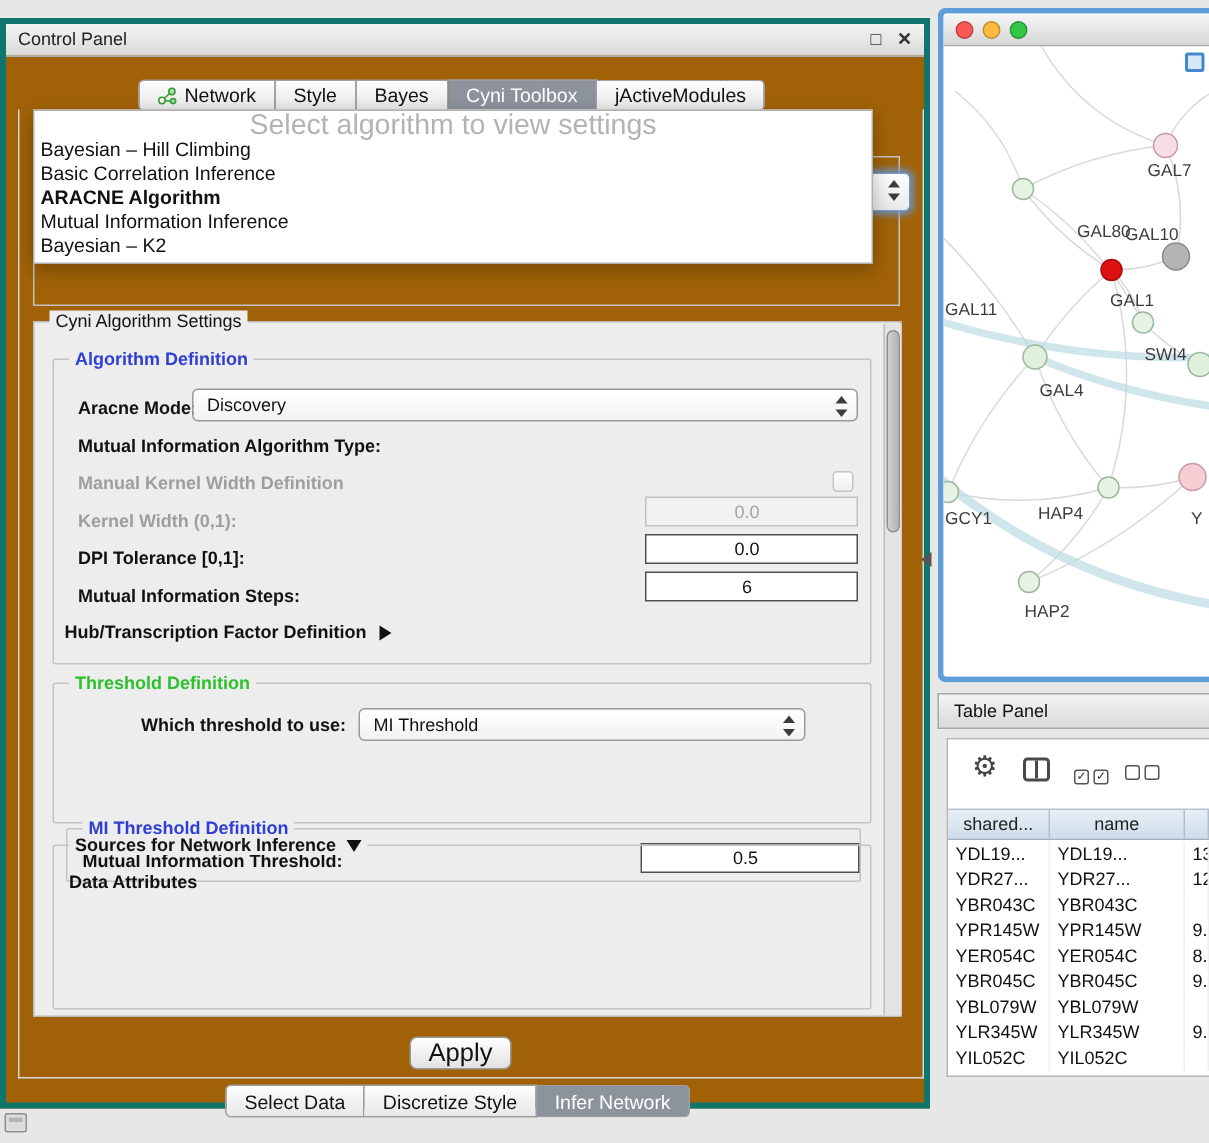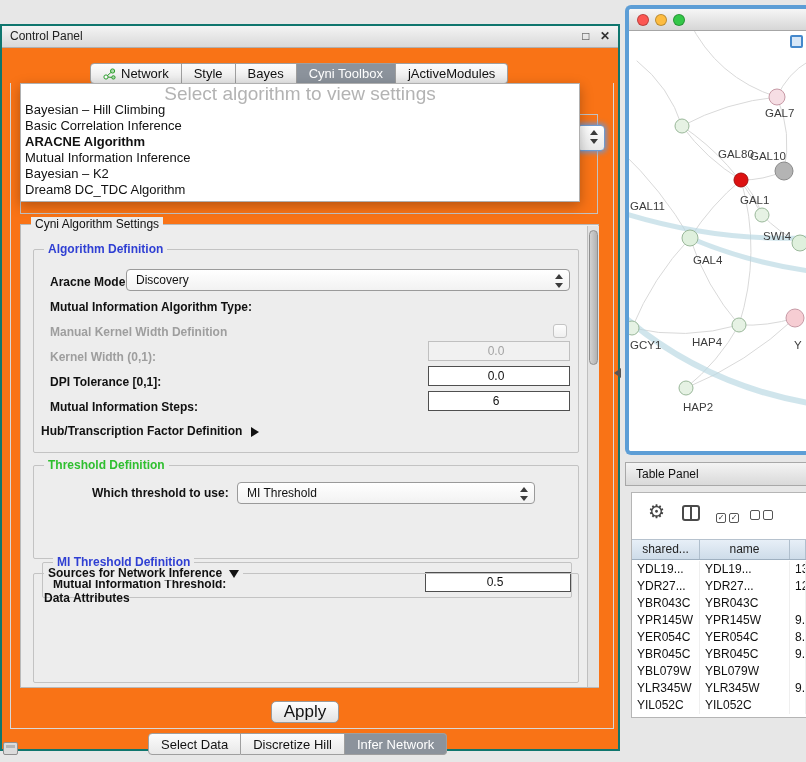--- a/index.html
+++ b/index.html
@@ -1,20 +1,20 @@
 <!DOCTYPE html>
 <html style="--accent-blue: #3a75d1; --group-title-blue: #2f3fd3; --group-title-green: #2fbf2f; --selected-tab-gray: #8c939c; --traffic-red: #fc5753; --traffic-yellow: #fdbc40; --traffic-green: #33c748; --edge: #d9d9d9; --edge-thick: #b7d7e2;"><head>
 <meta charset="utf-8">
 <style>
   *{margin:0;padding:0;box-sizing:border-box;}
   html,body{width:806px;height:762px;overflow:hidden;}
   body{position:relative;background:#e7e7e7;font-family:"Liberation Sans",sans-serif;font-size:12px;color:#111;}
 
   
-  #control-panel{position:absolute;left:0;top:24px;width:620px;height:727px;background:#f97316;border:2px solid #0f766e;}
+  #control-panel{position:absolute;left:0;top:12px;width:620px;height:727px;background:#a16207;border:4px solid #0f766e;}
   #cp-titlebar{position:absolute;left:0;top:0;right:0;height:22px;background:linear-gradient(#f4f4f4,#d9d9d9);border-bottom:1px solid #b0b0b0;line-height:21px;padding-left:8px;color:#222;}
   #cp-titlebar .tb-icons{position:absolute;right:8px;top:0;font-size:12px;color:#333;}
   #cp-titlebar .tb-icons span{margin-left:7px;cursor:default;}
   #tab-frame{position:absolute;left:8px;top:57px;width:604px;height:646px;border:1px solid #d8d8d8;border-top:none;}
 
   
   #top-tabs{position:absolute;left:88px;top:37px;display:flex;height:21px;z-index:5;}
   #bottom-tabs{position:absolute;left:146px;top:707px;display:flex;height:22px;z-index:5;}
   .seg-tab{display:flex;align-items:center;gap:5px;padding:0 12px;background:linear-gradient(#fcfcfc,#e8e8e8);border:1px solid #9f9f9f;border-left:none;font-size:13px;color:#111;white-space:nowrap;cursor:default;}
   .seg-tab:first-child{border-left:1px solid #9f9f9f;border-radius:4px 0 0 4px;}
@@ -192,33 +192,32 @@
 
     <div id="settings-scrollbar">
       <div id="settings-scroll-thumb"></div>
     </div>
   </div>
 
   <div id="apply-button">Apply</div>
 
   <div id="bottom-tabs">
       <div class="seg-tab">Select Data</div>
-      <div class="seg-tab">Discretize Hill</div>
+      <div class="seg-tab">Discretize Style</div>
       <div class="seg-tab selected">Infer Network</div>
     </div>
 
   <div id="algo-popup">
     <div class="popup-prompt">Select algorithm to view settings</div>
     <div id="popup-items">
         <div class="popup-item">Bayesian – Hill Climbing</div>
         <div class="popup-item">Basic Correlation Inference</div>
         <div class="popup-item bold">ARACNE Algorithm</div>
         <div class="popup-item">Mutual Information Inference</div>
         <div class="popup-item">Bayesian – K2</div>
-        <div class="popup-item">Dream8 DC_TDC Algorithm</div>
       </div>
   </div>
 </div>
 
 <div id="network-window">
   <div id="net-titlebar">
     <span class="traffic" style="left: 8px; background: rgb(252, 87, 83);"></span>
     <span class="traffic" style="left: 26px; background: rgb(253, 188, 64);"></span>
     <span class="traffic" style="left: 44px; background: rgb(51, 199, 72);"></span>
   </div>

